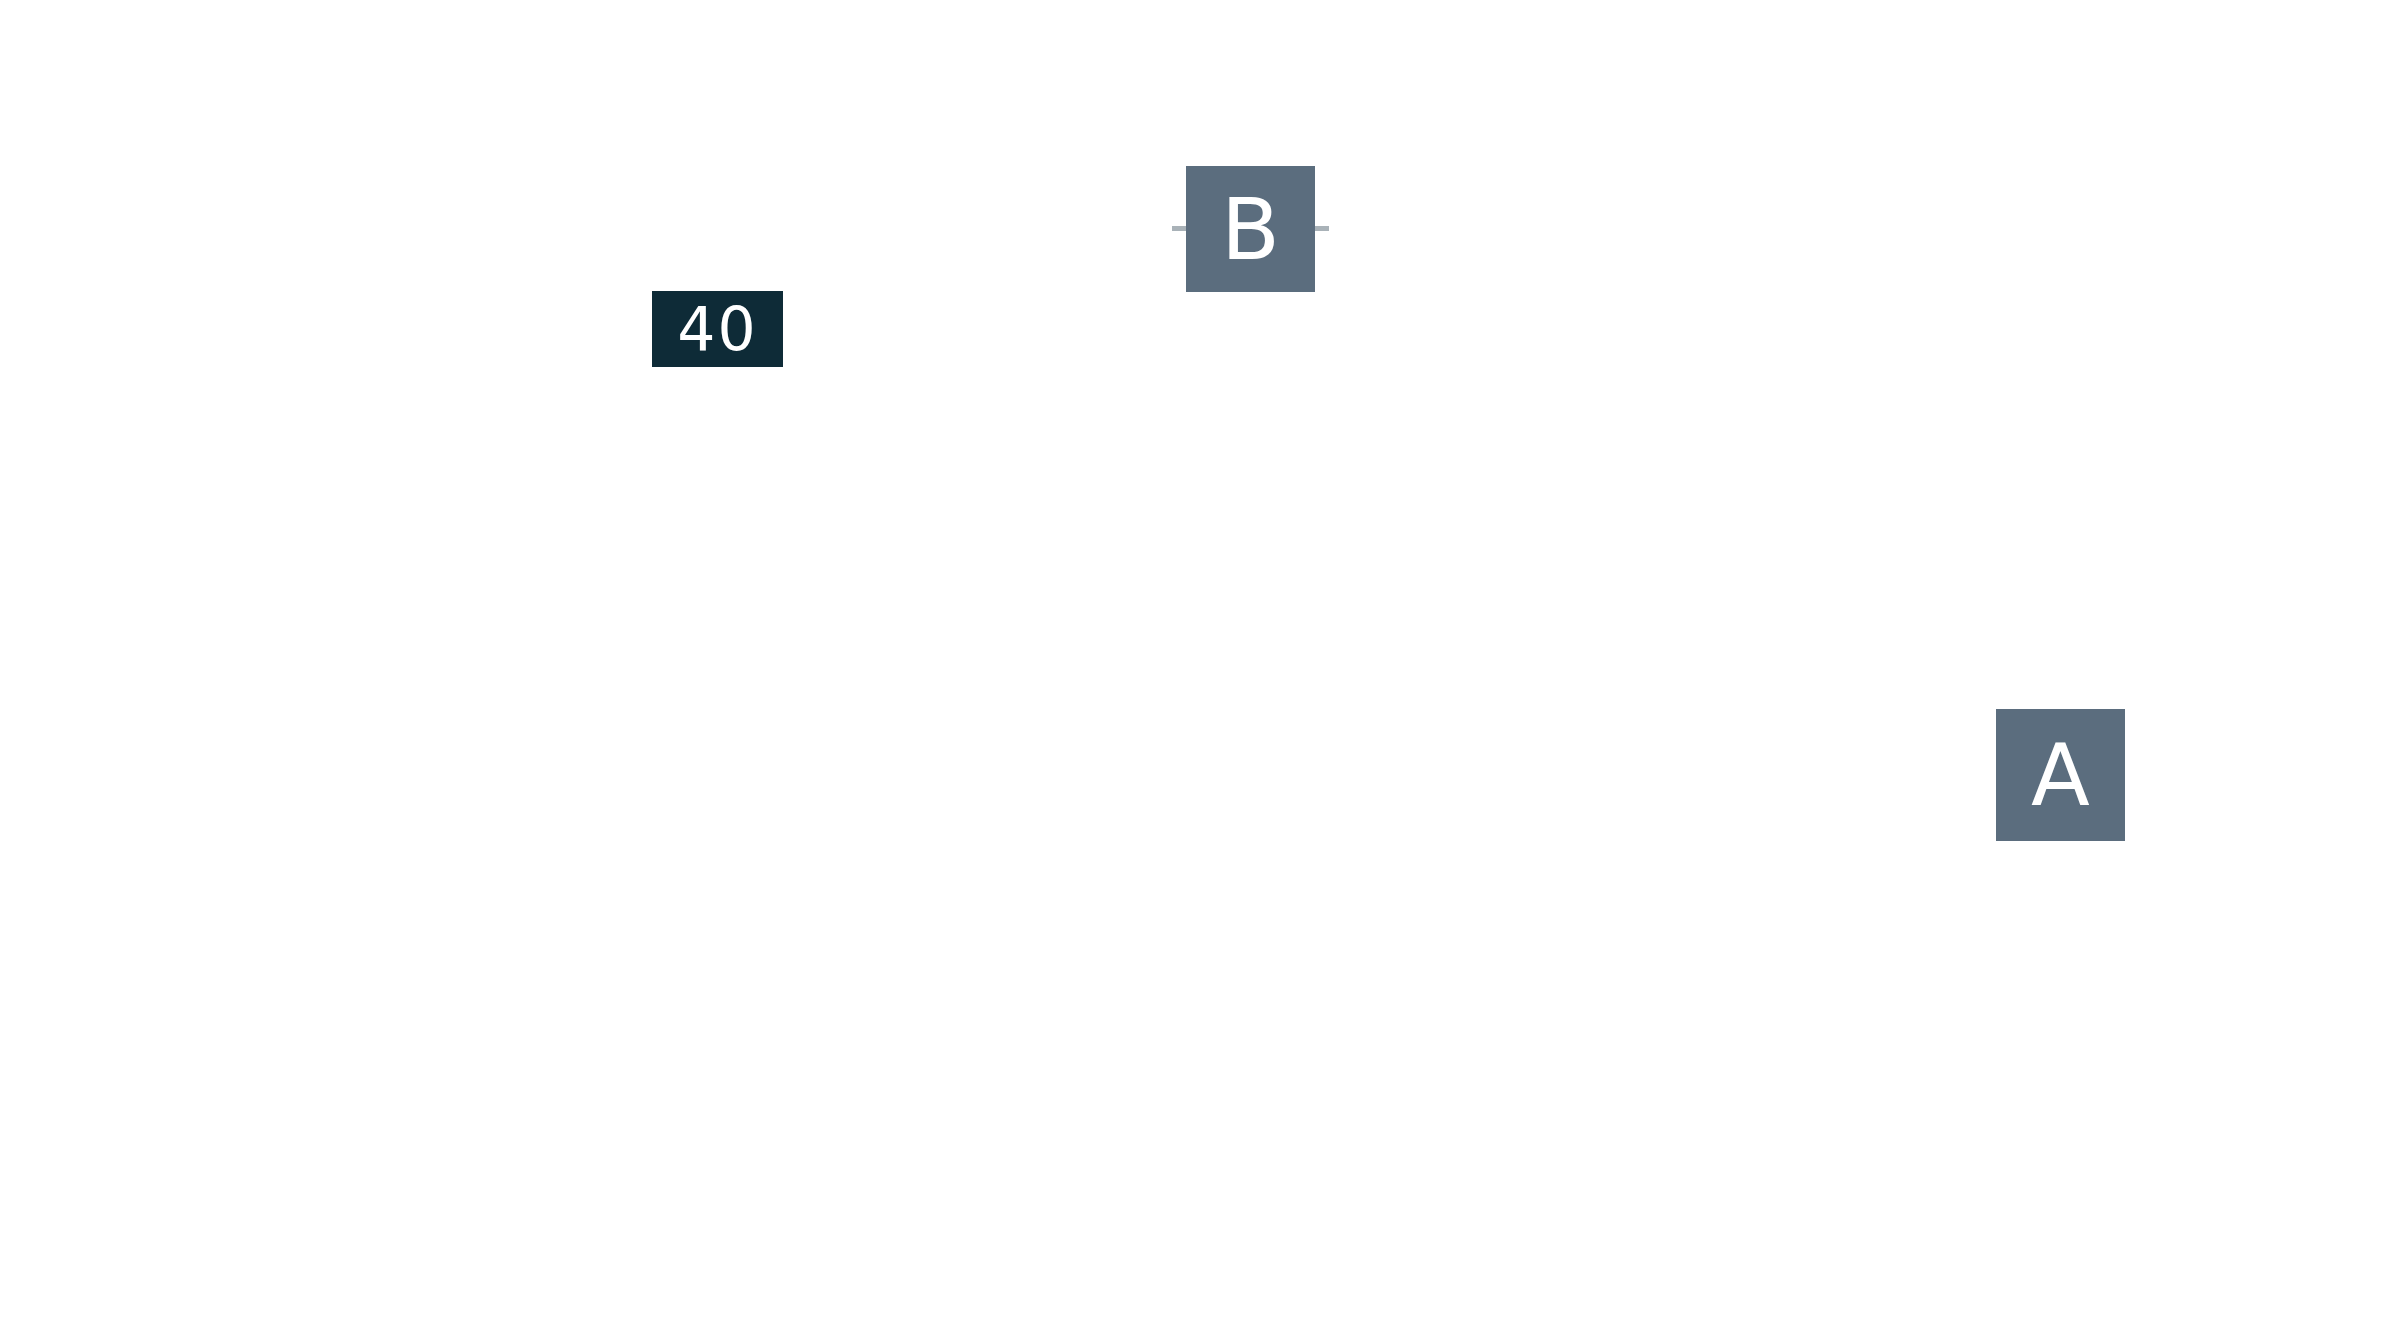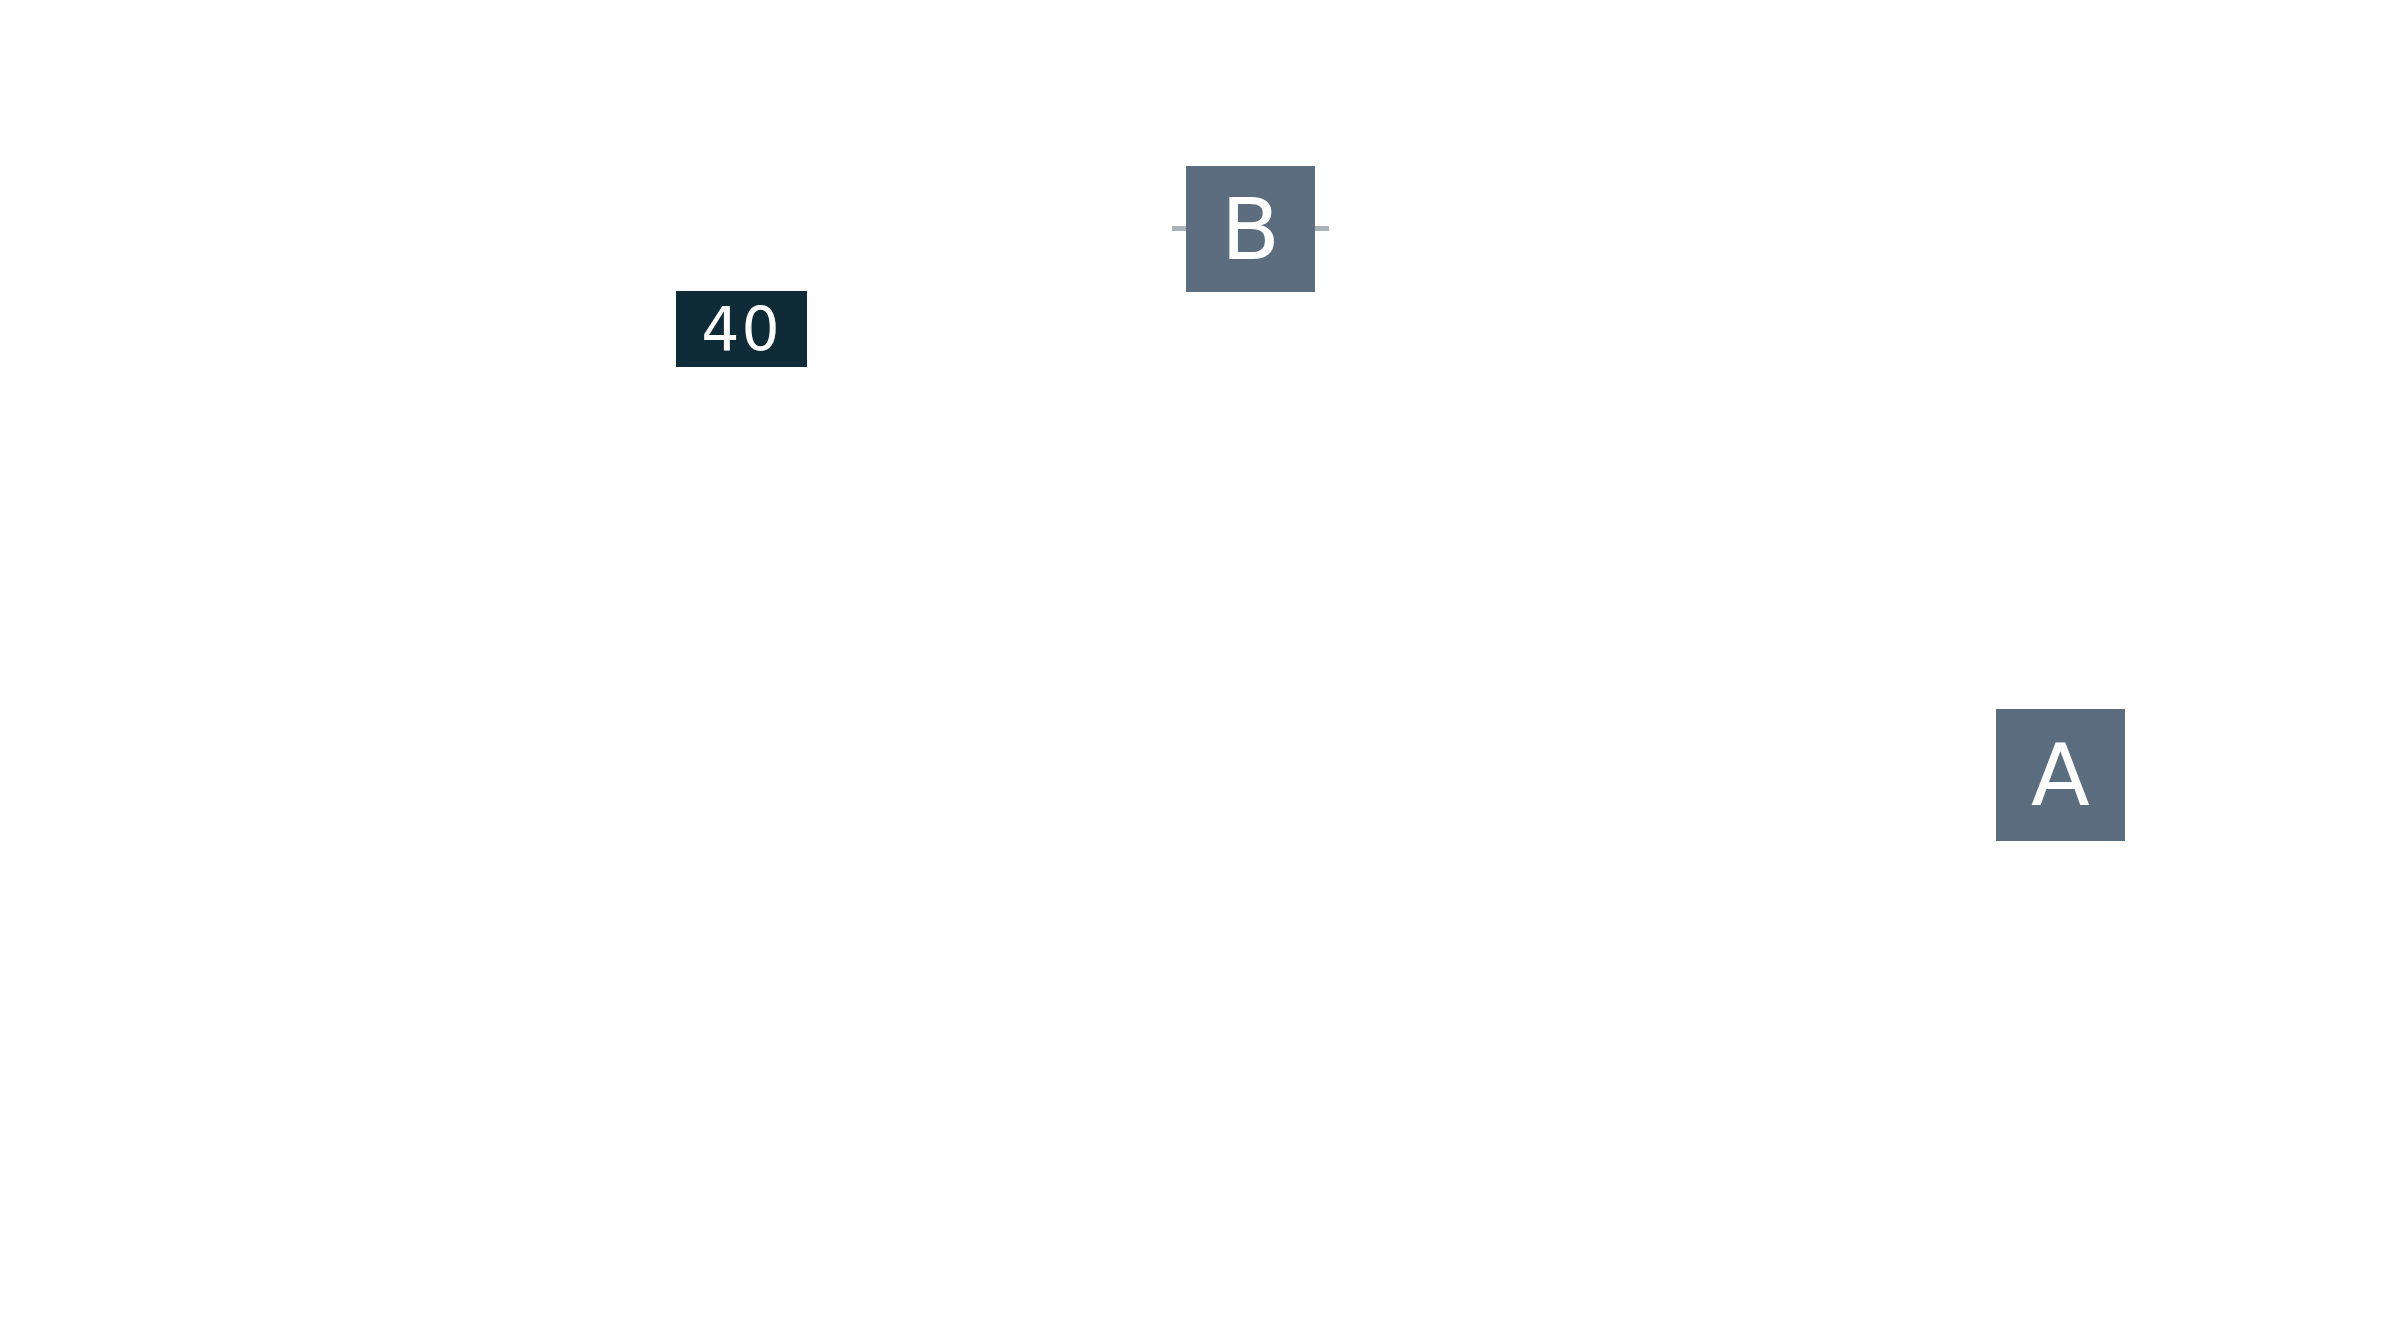--- a/index.html
+++ b/index.html
@@ -34,21 +34,21 @@
   }
   .node-a {
     left: 1996px;
     top: 709px;
     width: 129px;
     height: 132px;
     background: #5b6d7e;
   }
   .edge-weight {
     position: absolute;
-    left: 676px;
+    left: 652px;
     top: 291px;
     width: 131px;
     height: 76px;
     background: #0e2b37;
     color: #ffffff;
     display: flex;
     align-items: center;
     justify-content: center;
     font-size: 60px;
     line-height: 1;

